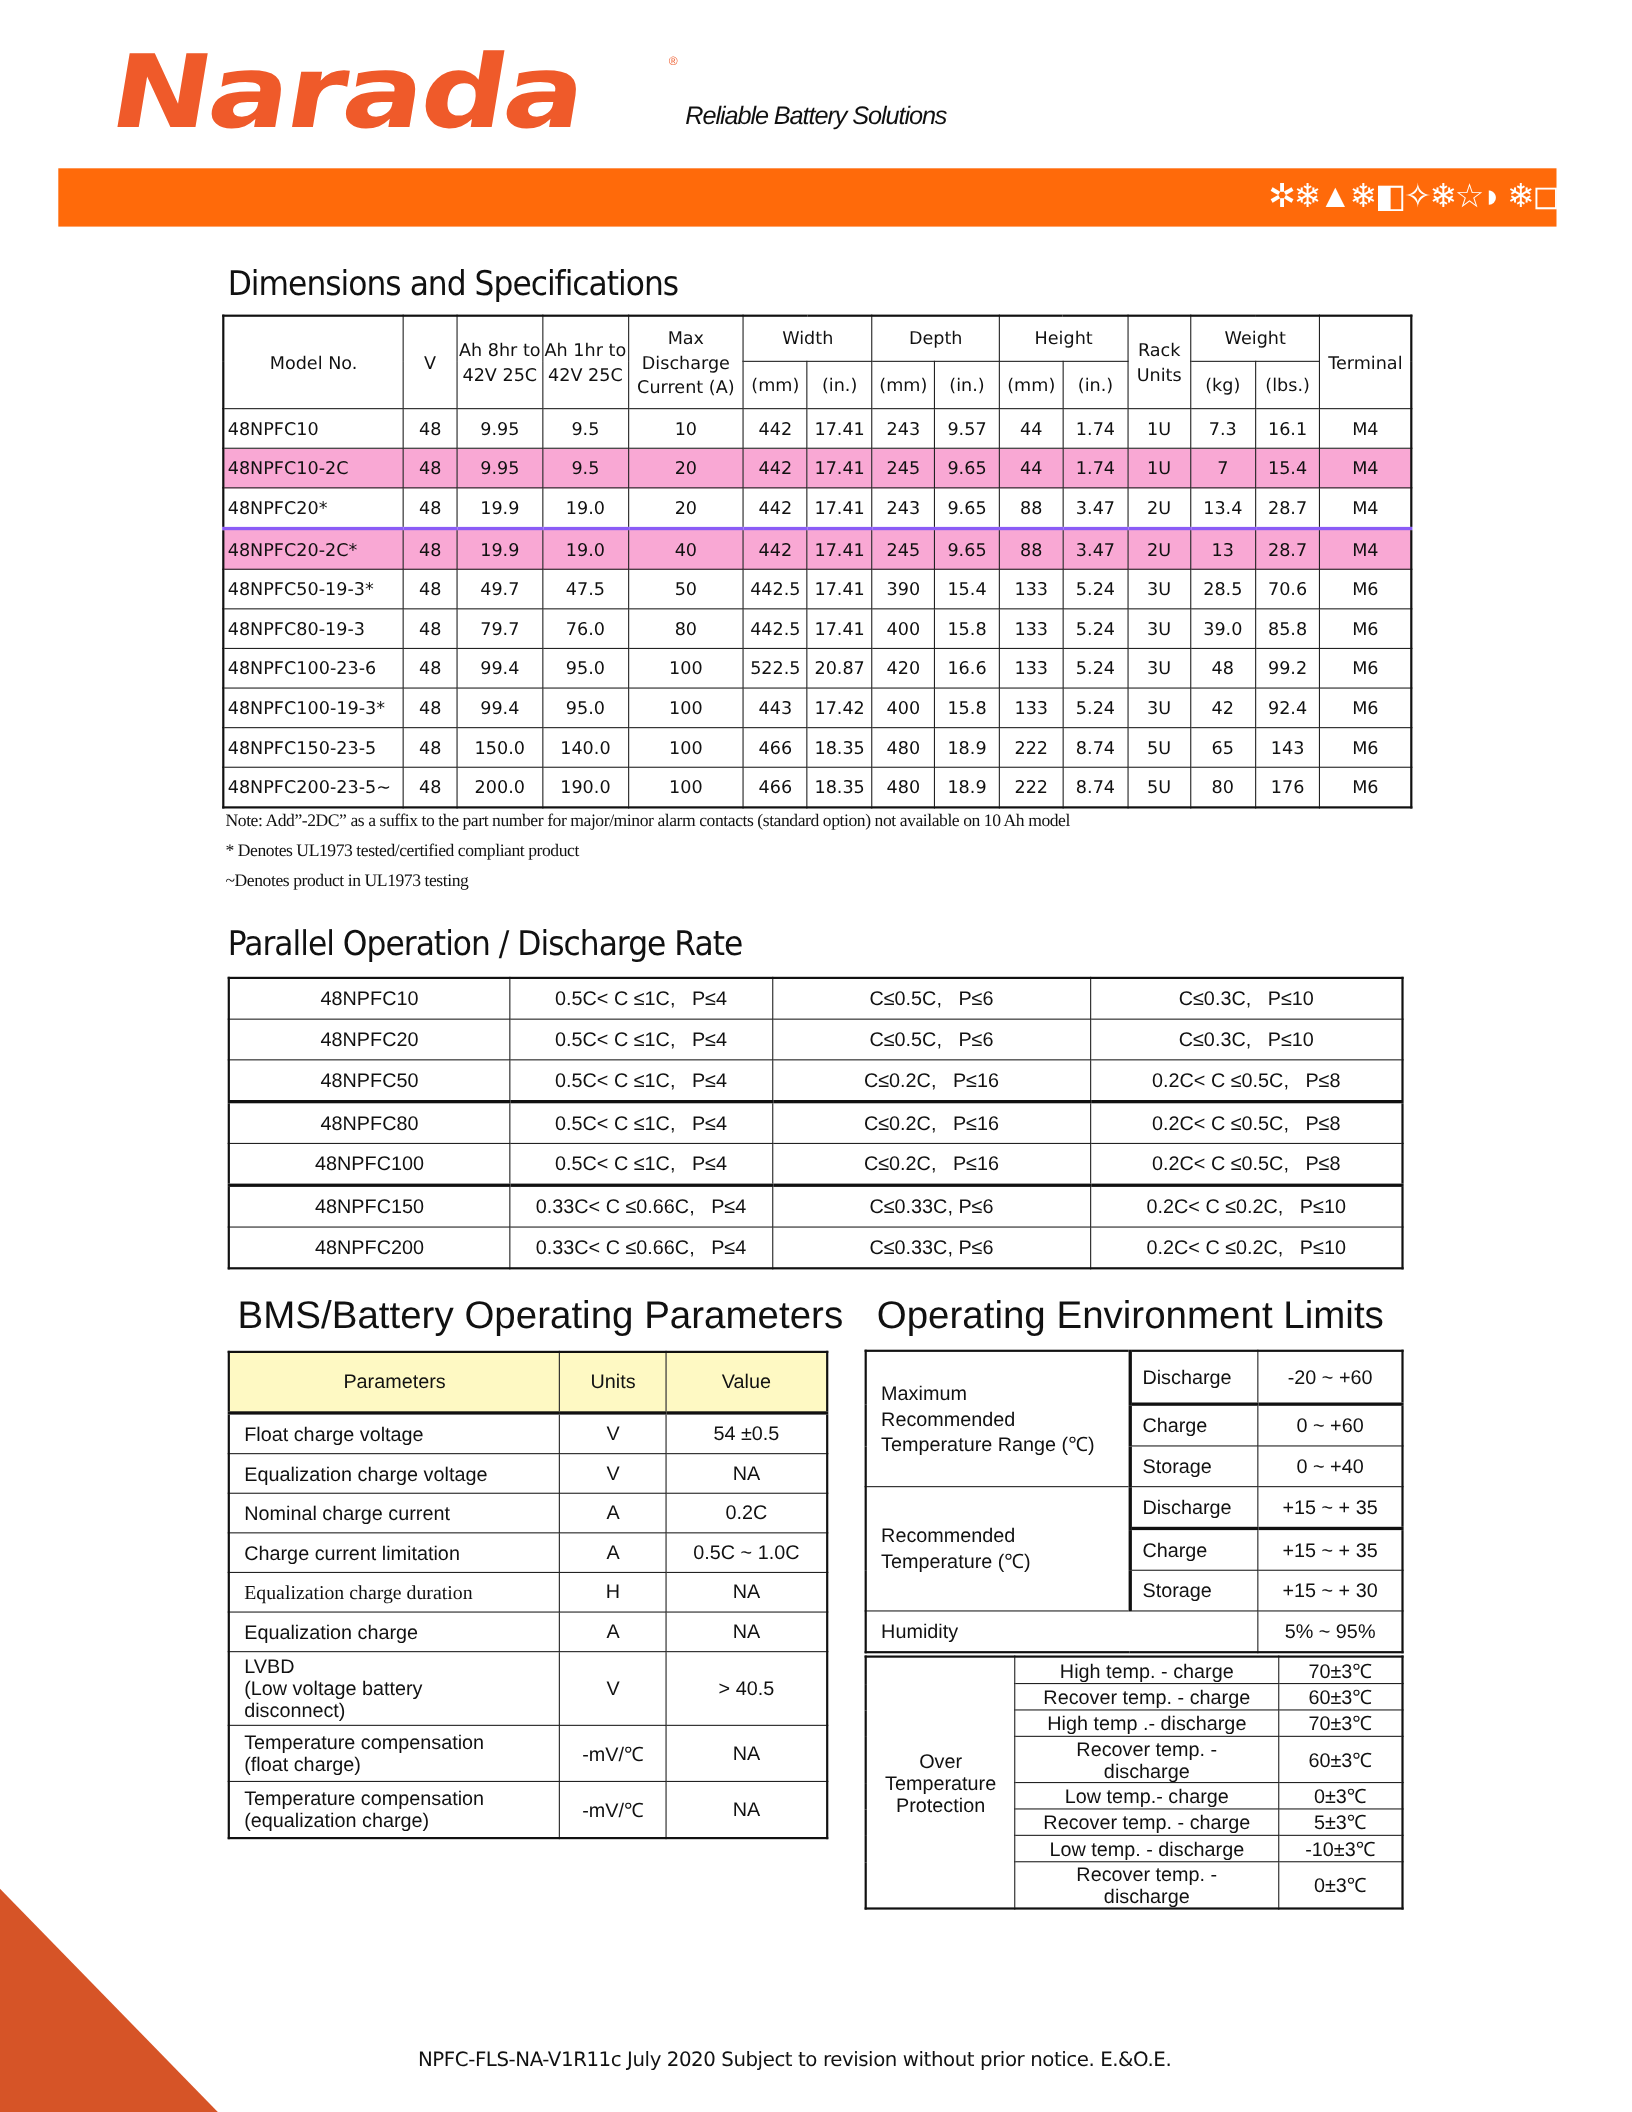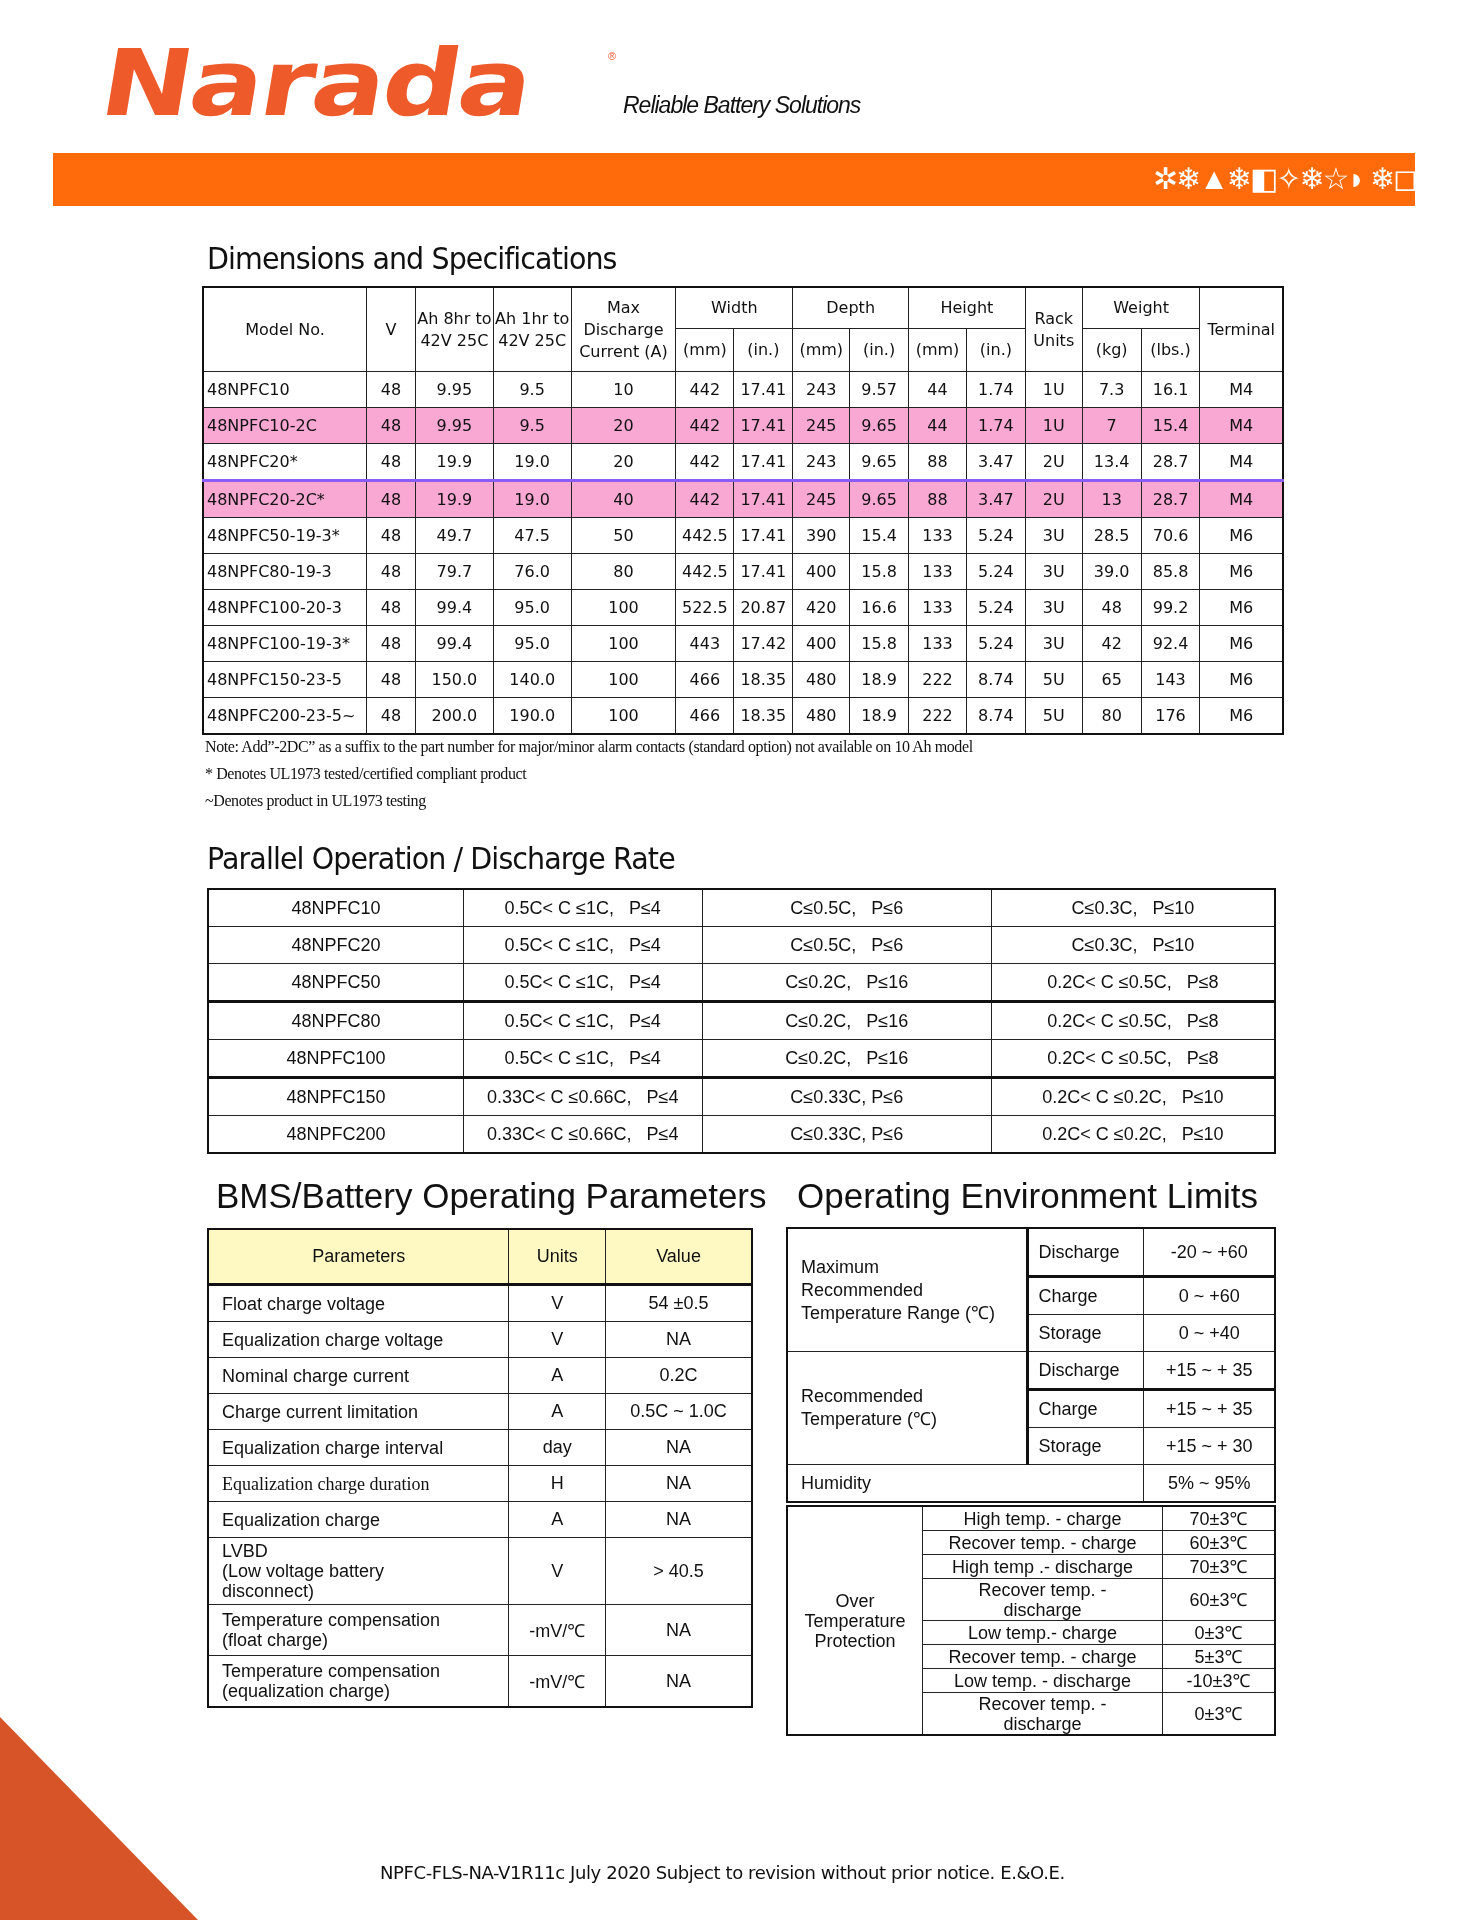--- a/index.html
+++ b/index.html
@@ -220,21 +220,21 @@
         <td>400</td>
         <td>15.8</td>
         <td>133</td>
         <td>5.24</td>
         <td>3U</td>
         <td>39.0</td>
         <td>85.8</td>
         <td>M6</td>
       </tr>
       <tr>
-        <td class="model">48NPFC100-20-3</td>
+        <td class="model">48NPFC100-23-6</td>
         <td>48</td>
         <td>99.4</td>
         <td>95.0</td>
         <td>100</td>
         <td>522.5</td>
         <td>20.87</td>
         <td>420</td>
         <td>16.6</td>
         <td>133</td>
         <td>5.24</td>
@@ -385,25 +385,20 @@
         <td class="p" style="white-space: pre-line;">Nominal charge current</td>
         <td>A</td>
         <td>0.2C</td>
       </tr>
       <tr>
         <td class="p" style="white-space: pre-line;">Charge current limitation</td>
         <td>A</td>
         <td>0.5C ~ 1.0C</td>
       </tr>
       <tr>
-        <td class="p" style="white-space: pre-line;">Equalization charge interval</td>
-        <td>day</td>
-        <td>NA</td>
-      </tr>
-      <tr>
         <td class="p" style="white-space: pre-line; font-family: Liberation Serif, serif;">Equalization charge duration</td>
         <td>H</td>
         <td>NA</td>
       </tr>
       <tr>
         <td class="p" style="white-space: pre-line;">Equalization charge</td>
         <td>A</td>
         <td>NA</td>
       </tr>
       <tr class="tall">

